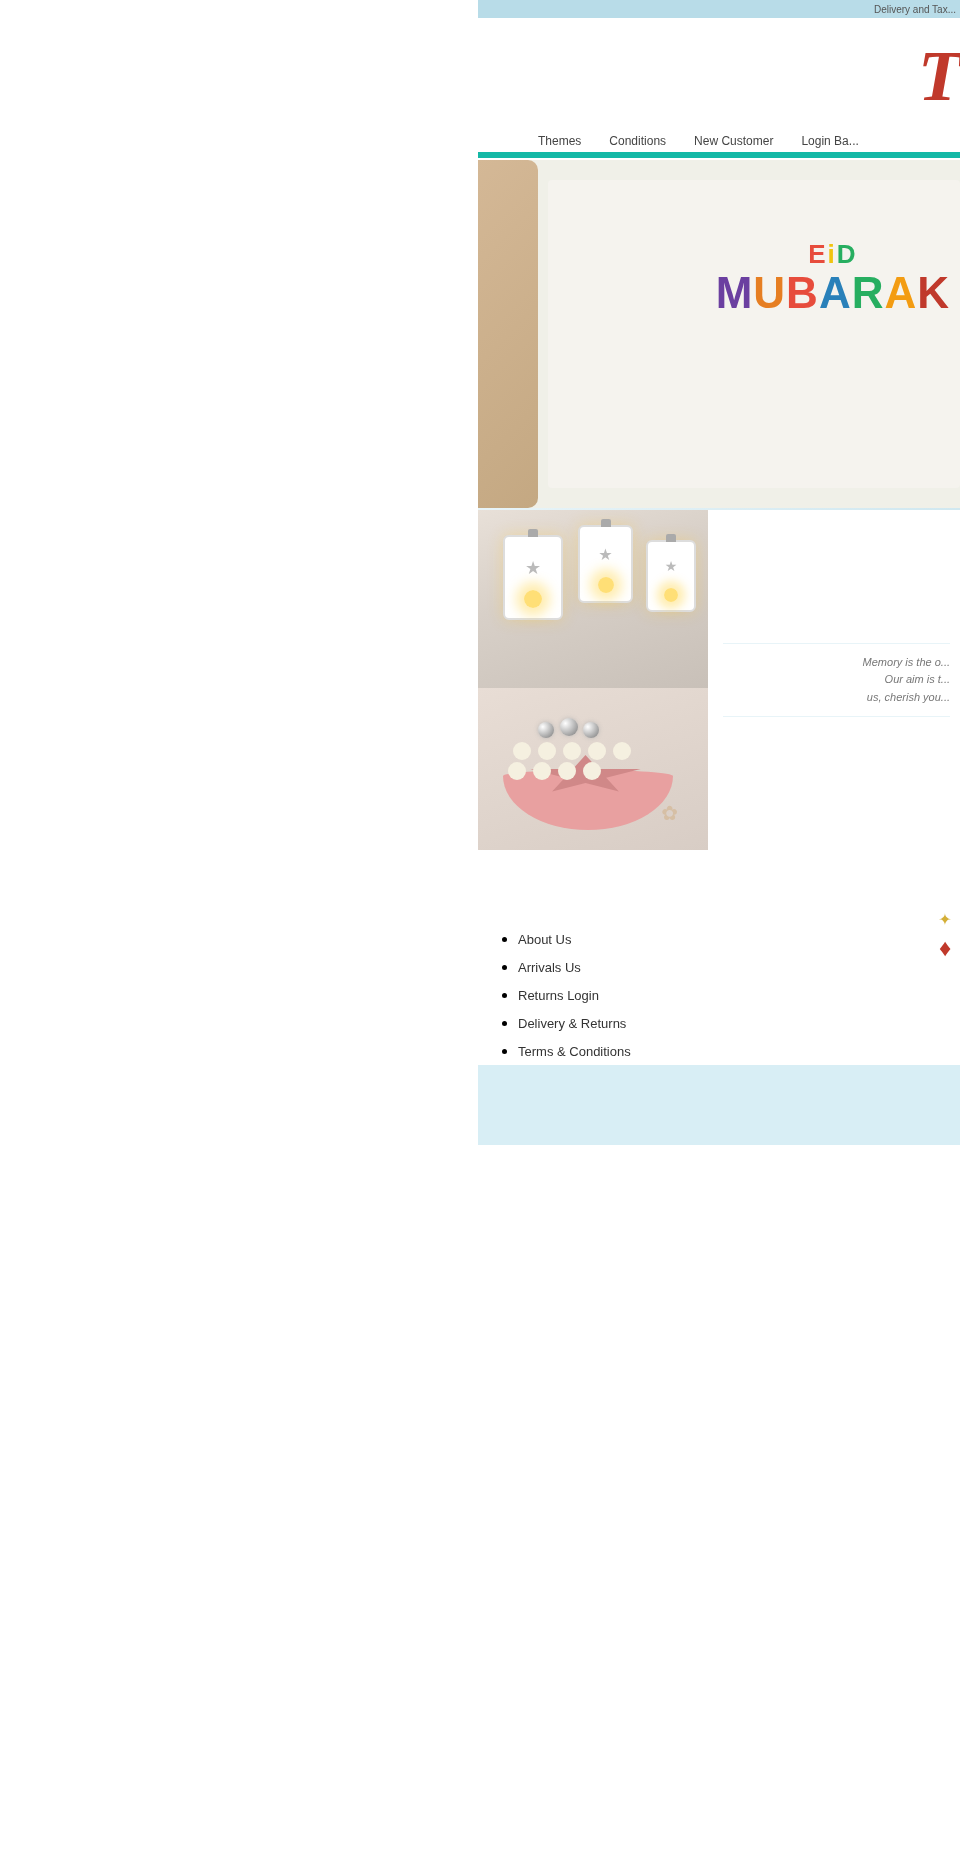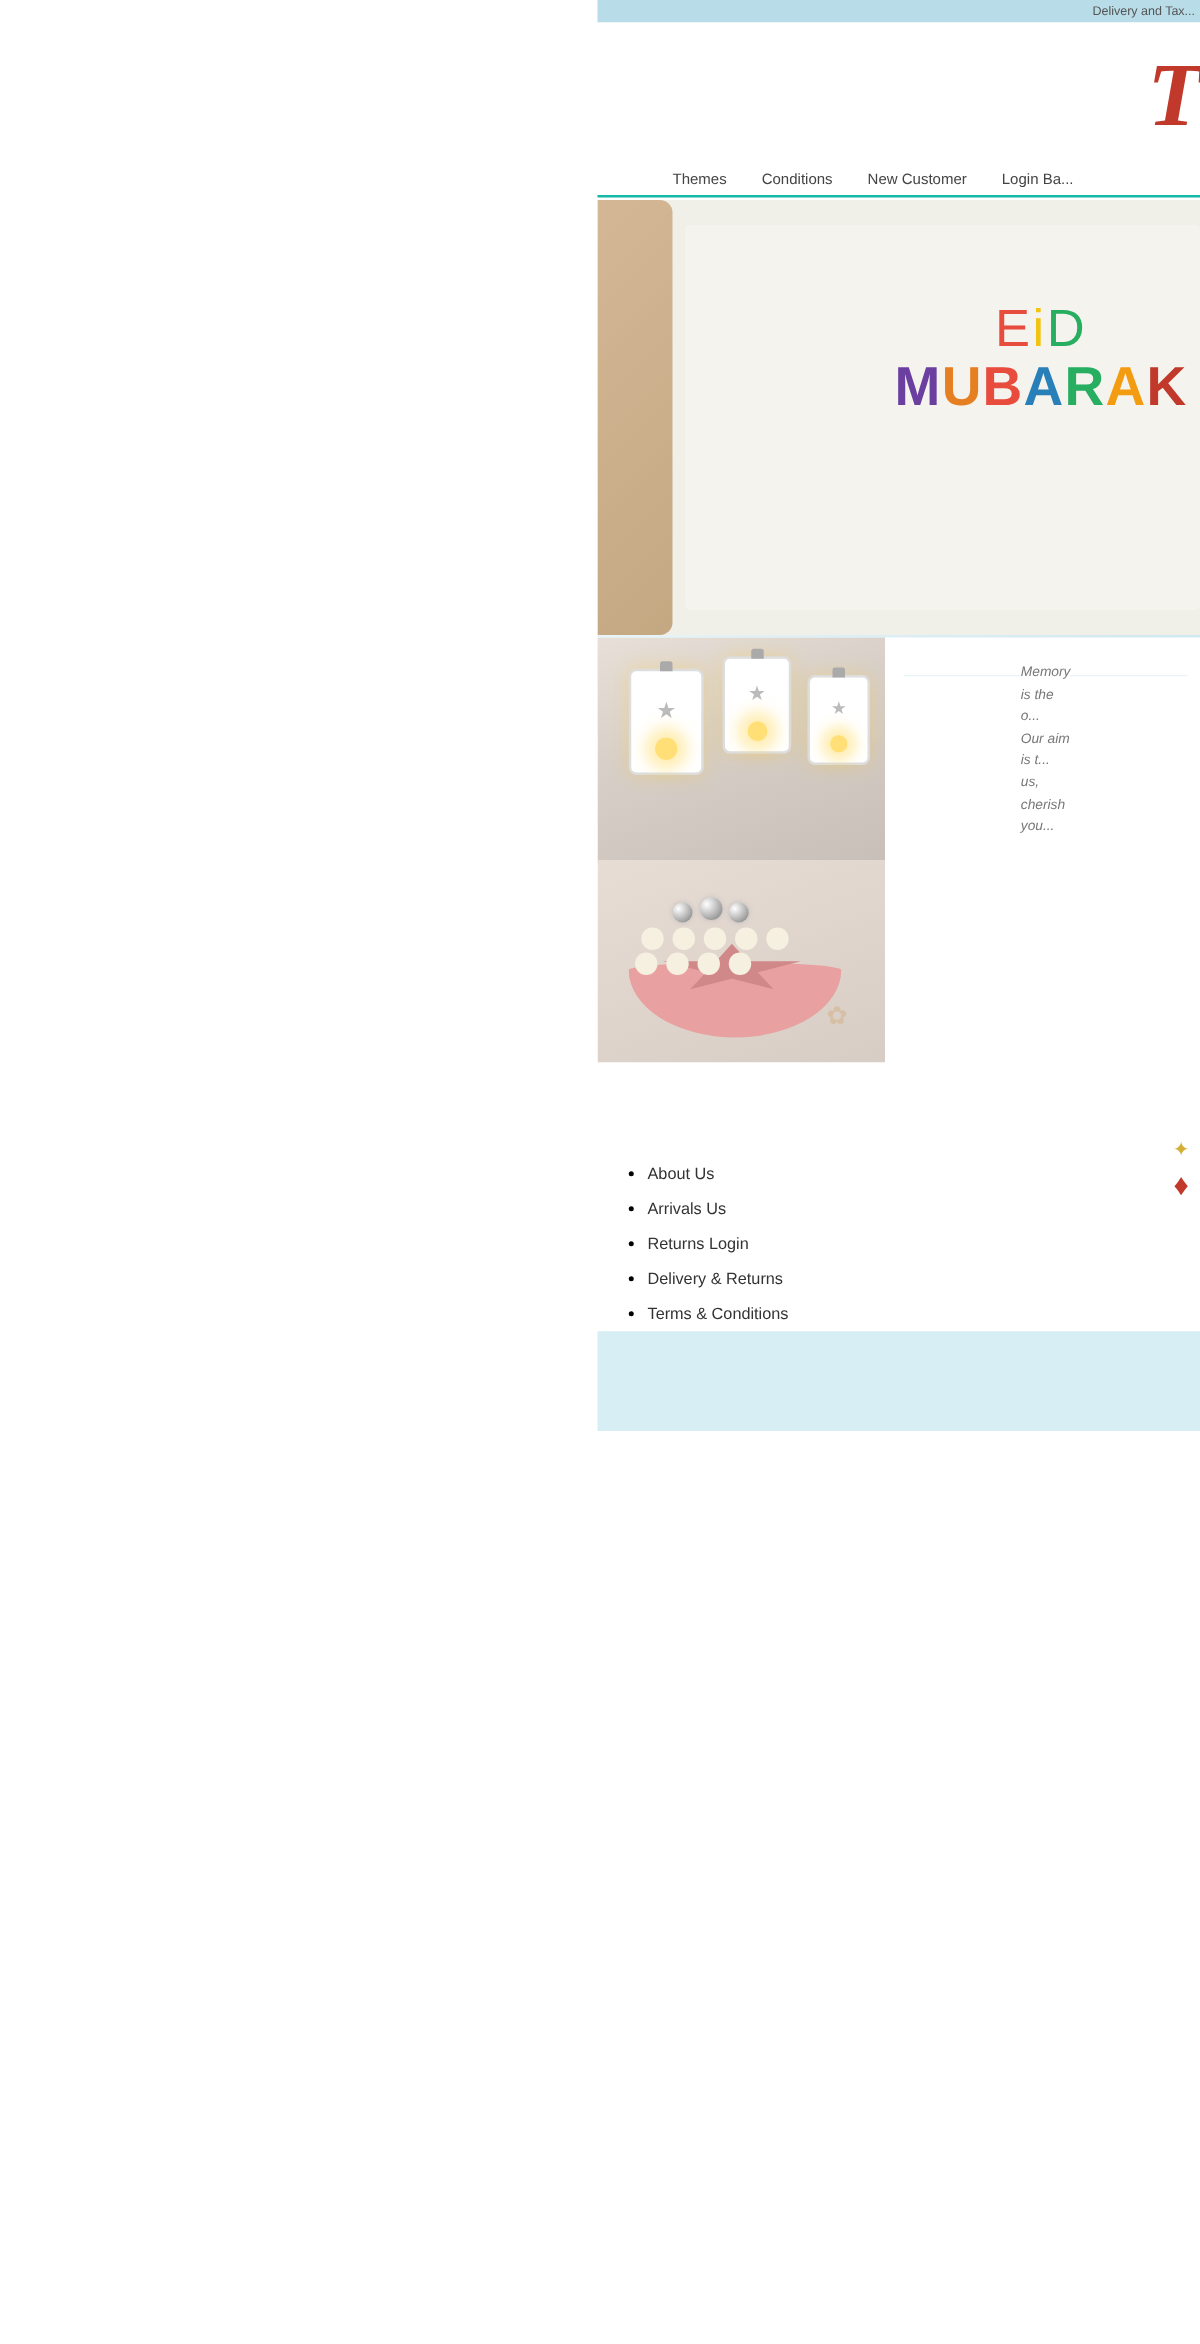--- a/index.html
+++ b/index.html
@@ -63,21 +63,21 @@
       position: absolute;
       top: 130px;
       left: 478px;
       right: 0;
       height: 28px;
       background: #fff;
       display: flex;
       align-items: center;
       padding-left: 60px;
       gap: 28px;
-      border-bottom: 2px solid #14b8a6;
+      border-bottom: 6px solid #14b8a6;
     }
     .nav-item {
       font-size: 12px;
       color: #444;
       cursor: pointer;
       white-space: nowrap;
     }
 
     
     .hero {
@@ -92,22 +92,22 @@
 
     
     .eid-text-hero {
       position: absolute;
       top: 60px;
       right: 10px;
       text-align: center;
       line-height: 1.1;
     }
     .eid-line1 {
-      font-size: 42px;
-      font-weight: normal;
+      font-size: 26px;
+      font-weight: bold;
       letter-spacing: 2px;
     }
     .eid-line2 {
       font-size: 44px;
       font-weight: 900;
       letter-spacing: 1px;
       color: #6b3fa0;
     }
 
     
@@ -180,21 +180,23 @@
       overflow: hidden;
       flex-shrink: 0;
     }
 
     
     .about-text {
       flex: 1;
       padding: 20px 10px 20px 15px;
       background: #fff;
       display: flex;
+      flex-direction: column;
       justify-content: center;
+      text-align: right;
     }
     .about-text p {
       font-size: 11px;
       color: #777;
       line-height: 1.6;
       font-style: italic;
     }
 
     
     .deco-line {

